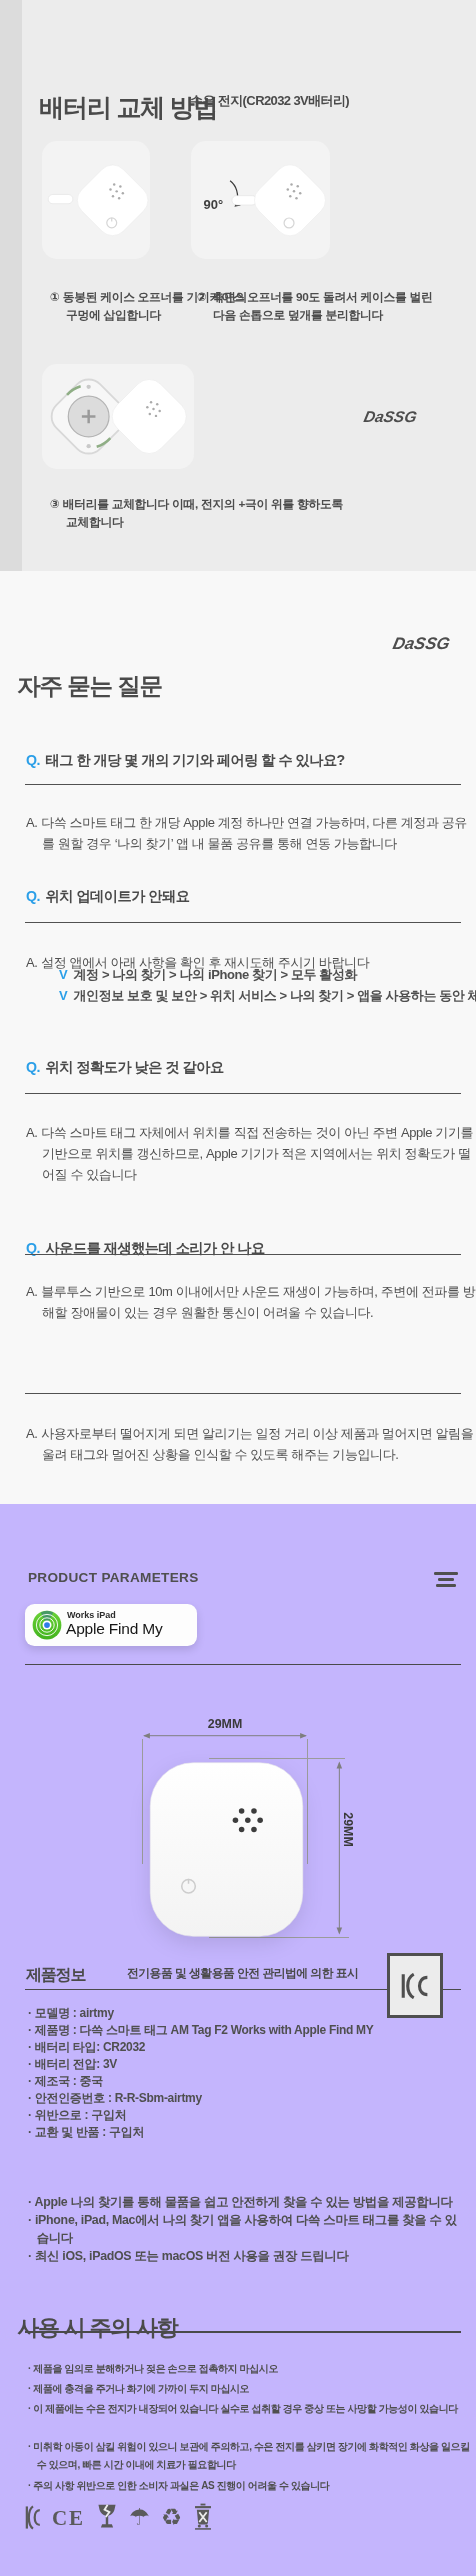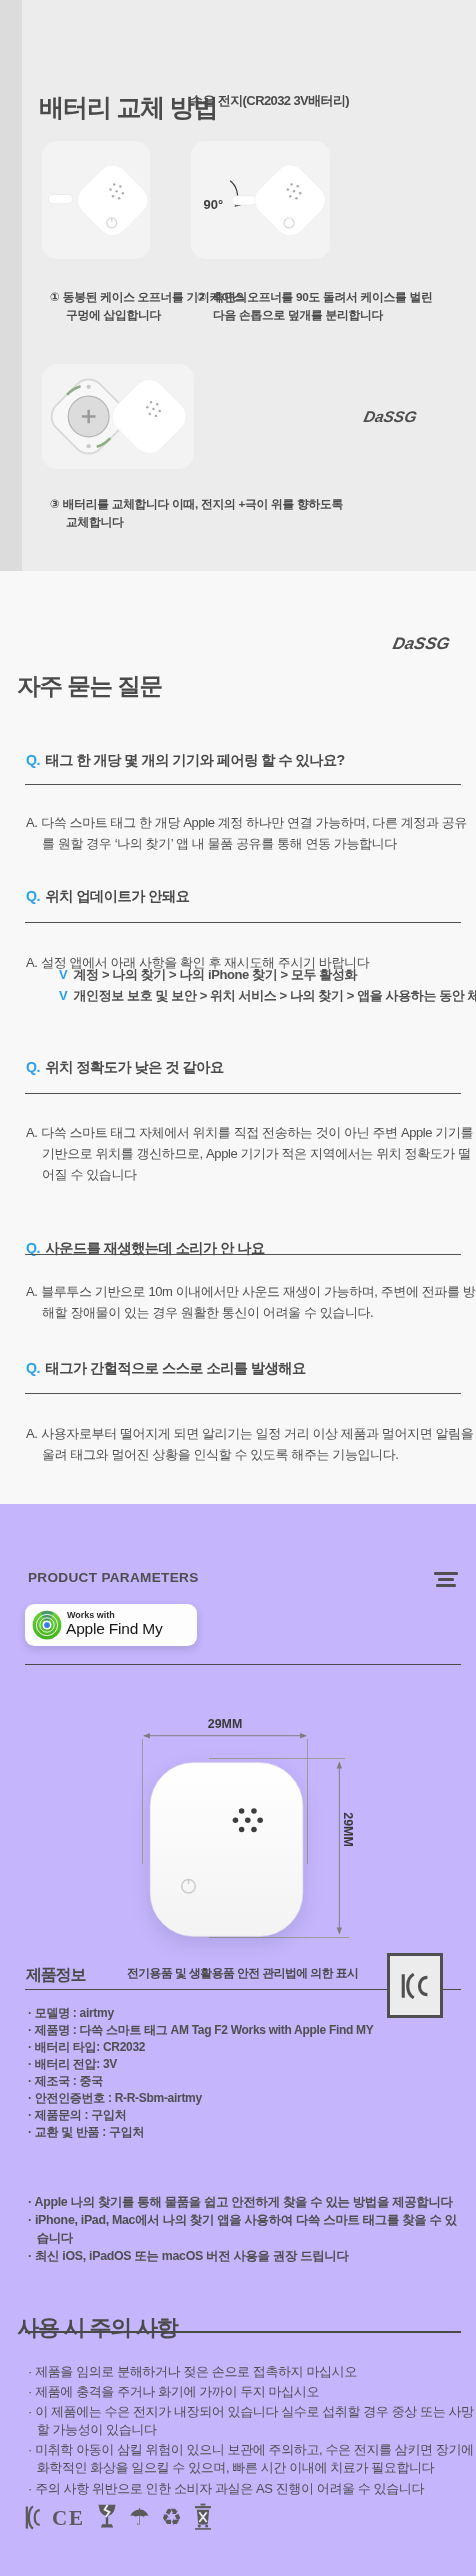--- a/index.html
+++ b/index.html
@@ -76,21 +76,21 @@
           display:flex;align-items:center;justify-content:center;}
   .pi-items{left:28px;top:501px;width:433px;font-size:12px;font-weight:600;letter-spacing:-0.3px;
             line-height:17px;color:#4f4f4f;}
   .notes{left:28px;top:689px;width:437px;font-size:12.4px;font-weight:600;letter-spacing:-0.3px;
          line-height:18px;color:#4f4f4f;}
   .hang{padding-left:8.7px;text-indent:-8.7px;}
 
   
   .caution-title{left:17.3px;top:791px;font-size:22px;font-weight:800;letter-spacing:-1.2px;white-space:nowrap;}
   .caution-rule{left:25px;top:827px;width:436px;height:1.9px;background:#4a4a4a;}
-  .ci{left:28px;width:438px;font-size:13px;font-weight:400;letter-spacing:-0.4px;line-height:18px;color:#4f4f4f;}
+  .ci{left:28px;width:438px;font-size:10px;font-weight:700;letter-spacing:-0.4px;line-height:18px;color:#4f4f4f;}
   .ci1{top:846px;} .ci2{top:866px;} .ci3{top:886px;} .ci4{top:924px;} .ci5{top:963px;}
 
   
   .icons{left:25px;top:999px;height:27px;display:flex;align-items:flex-end;}
   .icons .ic{margin-right:11px;display:flex;align-items:flex-end;}
   .ce-txt{font-size:21px;font-weight:700;color:#5a5a5a;letter-spacing:1.9px;line-height:23.5px;font-family:Liberation Serif, serif;}
   .uni{font-family:"DejaVu Sans",sans-serif;font-size:23.5px;line-height:25px;color:#5a5a5a;}
 </style>
 </head>
 <body>
@@ -184,21 +184,20 @@
     <div class="ab fchk fc2"><span class="vp">V</span><span>개인정보 보호 및 보안 &gt; 위치 서비스 &gt; 나의 찾기 &gt; 앱을 사용하는 동안 체크</span></div>
 
     <div class="ab fq fq3"><span class="qp">Q.</span><span>위치 정확도가 낮은 것 같아요</span></div>
     <div class="ab fdiv fd3"></div>
     <p class="ab fa fa3"><span class="ap">A.</span><span>다쓱 스마트 태그 자체에서 위치를 직접 전송하는 것이 아닌 주변 Apple 기기를 기반으로 위치를 갱신하므로, Apple 기기가 적은 지역에서는 위치 정확도가 떨어질 수 있습니다</span></p>
 
     <div class="ab fq fq4"><span class="qp">Q.</span><span>사운드를 재생했는데 소리가 안 나요</span></div>
     <div class="ab fdiv fd4"></div>
     <p class="ab fa fa4"><span class="ap">A.</span><span>블루투스 기반으로 10m 이내에서만 사운드 재생이 가능하며, 주변에 전파를 방해할 장애물이 있는 경우 원활한 통신이 어려울 수 있습니다.</span></p>
 
-    <div class="ab fq fq5"><span class="qp">Q.</span><span>태그가 간헐적으로 스스로 소리를 발생해요</span></div>
     <div class="ab fdiv fd5"></div>
     <p class="ab fa fa5"><span class="ap">A.</span><span>사용자로부터 떨어지게 되면 알리기는 일정 거리 이상 제품과 멀어지면 알림을 울려 태그와 멀어진 상황을 인식할 수 있도록 해주는 기능입니다.</span></p>
   </section>
 
   <section class="sec sec-c">
     <div class="ab pp-label">PRODUCT PARAMETERS</div>
     <div class="ab menu">
       <div class="bar b1"></div>
         <div class="bar b2"></div>
         <div class="bar b3"></div>
@@ -212,21 +211,21 @@
               <stop offset="1" stop-color="#43b31e"></stop>
           </linearGradient>
         </defs>
         <circle cx="24" cy="24" r="23" fill="url(#fmg)"></circle>
         <path d="M24 24 L14 3.8 A23 23 0 0 1 34 3.8 Z" fill="#2e6e8e" opacity="0.55"></path>
         <circle cx="24" cy="24" r="17" fill="none" stroke="#ffffff" stroke-width="1.6" opacity="0.9"></circle>
         <circle cx="24" cy="24" r="11.5" fill="none" stroke="#ffffff" stroke-width="1.6" opacity="0.9"></circle>
         <circle cx="24" cy="24" r="7.2" fill="#ffffff"></circle>
         <circle cx="24" cy="24" r="4.6" fill="#2f7de8"></circle>
       </svg>
-      <div class="bw1">Works with</div>
+      <div class="bw1">Works iPad</div>
       <div class="bw2">Apple Find My</div>
     </div>
 
     <div class="ab cdiv"></div>
 
     <div class="ab dim-label dtl">29MM</div>
     <svg class="ab ta" width="166" height="7.4" viewBox="0 0 268 12">
       <line x1="3" y1="6" x2="265" y2="6" stroke="#7e7e7e" stroke-width="1.6"></line>
       <path d="M1 6 l11 -4.5 v9 Z" fill="#7e7e7e"></path>
       <path d="M267 6 l-11 -4.5 v9 Z" fill="#7e7e7e"></path>
@@ -276,21 +275,21 @@
         </g>
       </svg>
     </div>
     <div class="ab pi-items">
       <div class="hang">· 모델명 : airtmy</div>
       <div class="hang">· 제품명 : 다쓱 스마트 태그 AM Tag F2  Works with Apple Find MY</div>
       <div class="hang">· 배터리 타입: CR2032</div>
       <div class="hang">· 배터리 전압: 3V</div>
       <div class="hang">· 제조국 : 중국</div>
       <div class="hang">· 안전인증번호 : R-R-Sbm-airtmy</div>
-      <div class="hang">· 제품문의 : 구입처</div>
+      <div class="hang">· 위반으로 : 구입처</div>
       <div class="hang">· 교환 및 반품  : 구입처</div>
     </div>
 
     <div class="ab notes">
       <div class="hang">· Apple 나의 찾기를 통해 물품을 쉽고 안전하게 찾을 수 있는 방법을 제공합니다</div>
       <div class="hang">· iPhone, iPad, Mac에서 나의 찾기 앱을 사용하여 다쓱 스마트 태그를 찾을 수 있습니다</div>
       <div class="hang">· 최신 iOS, iPadOS 또는 macOS 버전 사용을 권장 드립니다</div>
     </div>
 
     <h2 class="ab caution-title">사용 시 주의 사항</h2>

